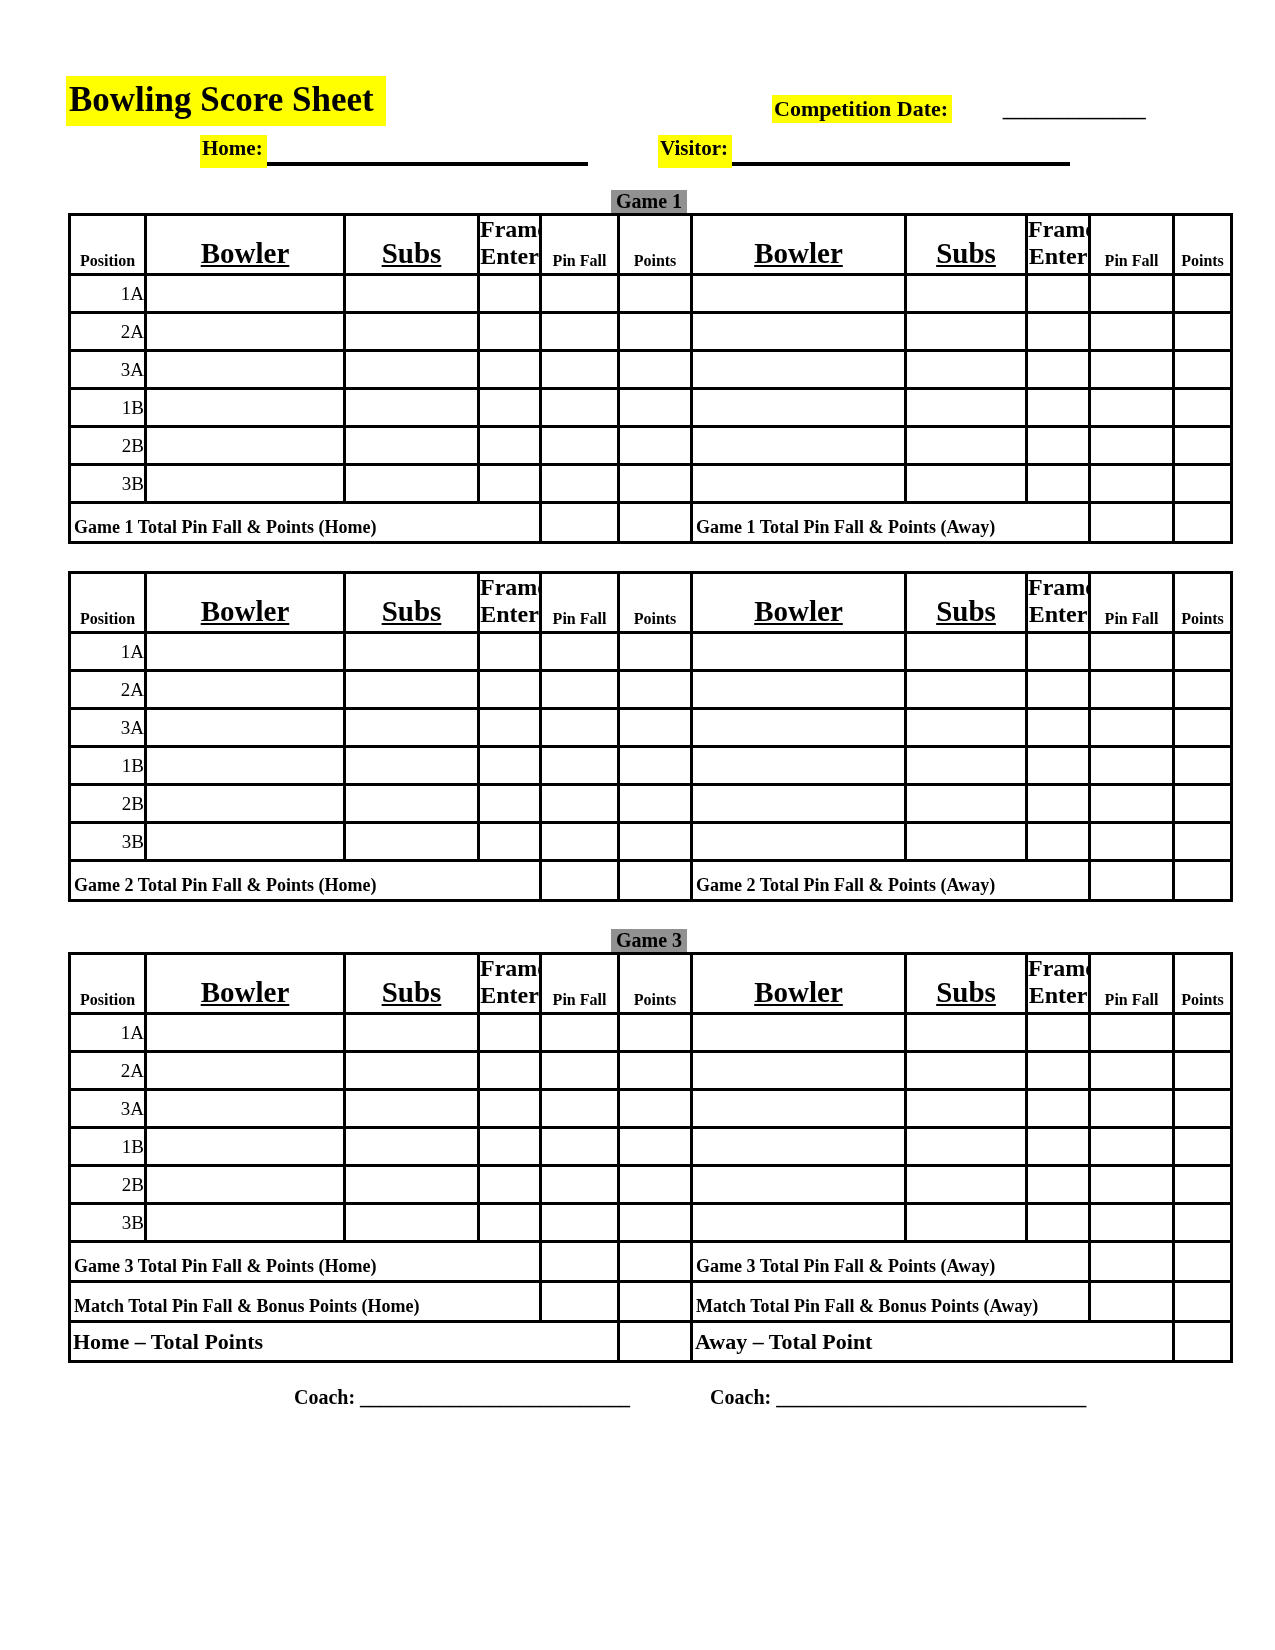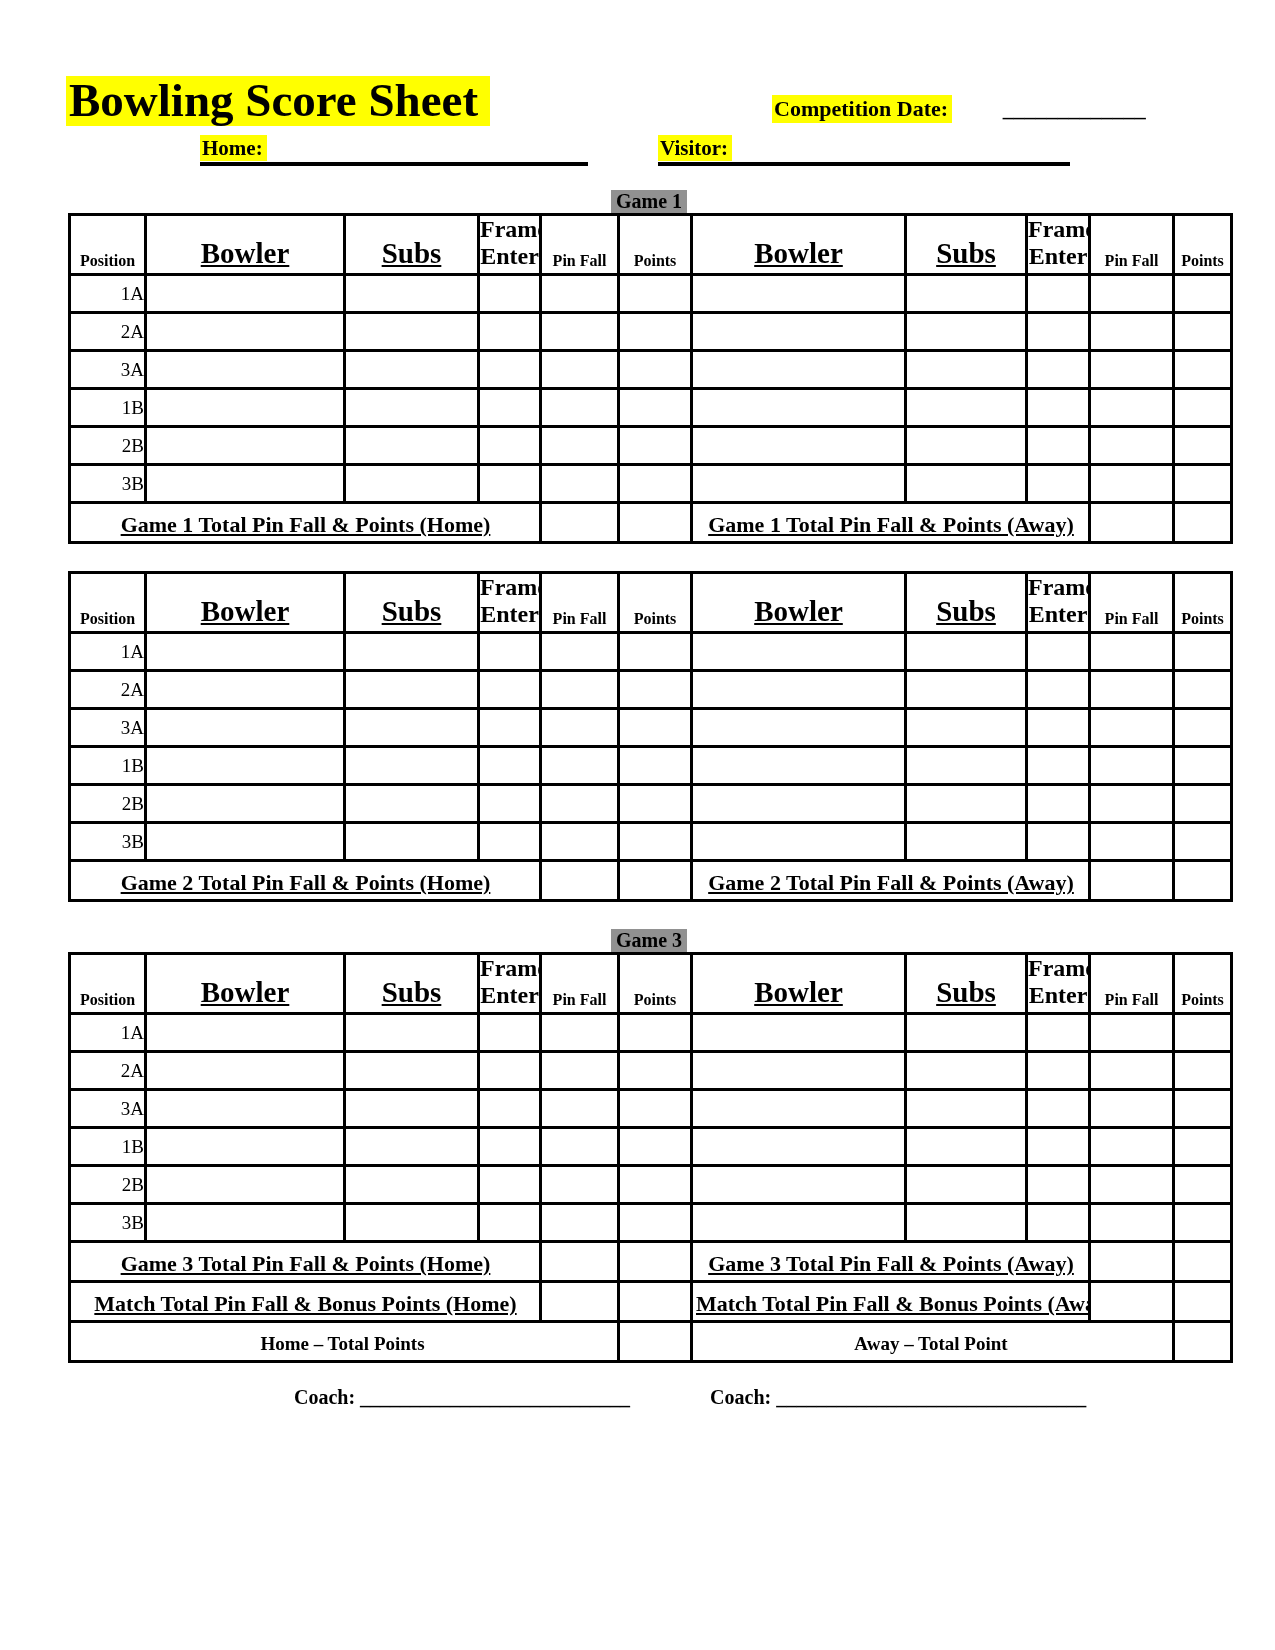--- a/index.html
+++ b/index.html
@@ -20,21 +20,21 @@
     background: #ffffff;
     overflow: hidden;
   }
 
   
   .title {
     position: absolute;
     left: 66px;
     top: 76px;
     background: var(--hl);
-    font-size: 47px;
+    font-size: 35px;
     font-weight: bold;
     line-height: 48px;
     padding: 0 12px 2px 3px;
     white-space: nowrap;
   }
   .comp-date {
     position: absolute;
     left: 772px;
     top: 96px;
     font-size: 22px;
@@ -45,21 +45,21 @@
   .comp-date .blank-line { letter-spacing: 0; margin-left: 45px; }
   .team-line {
     position: absolute;
     top: 136px;
     height: 30px;
     border-bottom: 4px solid var(--bd);
     font-size: 21px;
     font-weight: bold;
     white-space: nowrap;
   }
-  .team-line .hl { background: var(--hl); padding: 1px 4px 1px 2px; }
+  .team-line .hl { background: var(--hl); padding: 1px 4px 8px 2px; }
   .home-line   { left: 200px; width: 388px; }
   .visitor-line{ left: 658px; width: 412px; }
 
   
   .games {
     position: absolute;
     left: 68px;
     top: 190px;
     width: 1162px;
   }
@@ -94,32 +94,31 @@
   th.frame { padding-bottom: 2px; }
   th.frame div { line-height: 27px; font-size: 24px; }
   .score-table tbody tr { height: 38px; }
   .score-table td.pos {
     text-align: right;
     vertical-align: middle;
     font-size: 19px;
   }
   .score-table tfoot tr { height: 40px; }
   td.total-label {
-    font-size: 22px;
-    font-weight: bold;
-    text-align: center;
+    font-size: 18px;
+    font-weight: bold;
+    text-align: left;
     vertical-align: bottom;
     padding: 0 2px 3px 3px;
     white-space: nowrap;
-    text-decoration: underline;
   }
   td.final-label {
-    font-size: 19px;
-    font-weight: bold;
-    text-align: center;
+    font-size: 22px;
+    font-weight: bold;
+    text-align: left;
     vertical-align: bottom;
     padding: 0 5px 5px 2px;
     white-space: nowrap;
   }
 
   
   .coach-row {
     position: absolute;
     left: 68px;
     top: 1386px;

